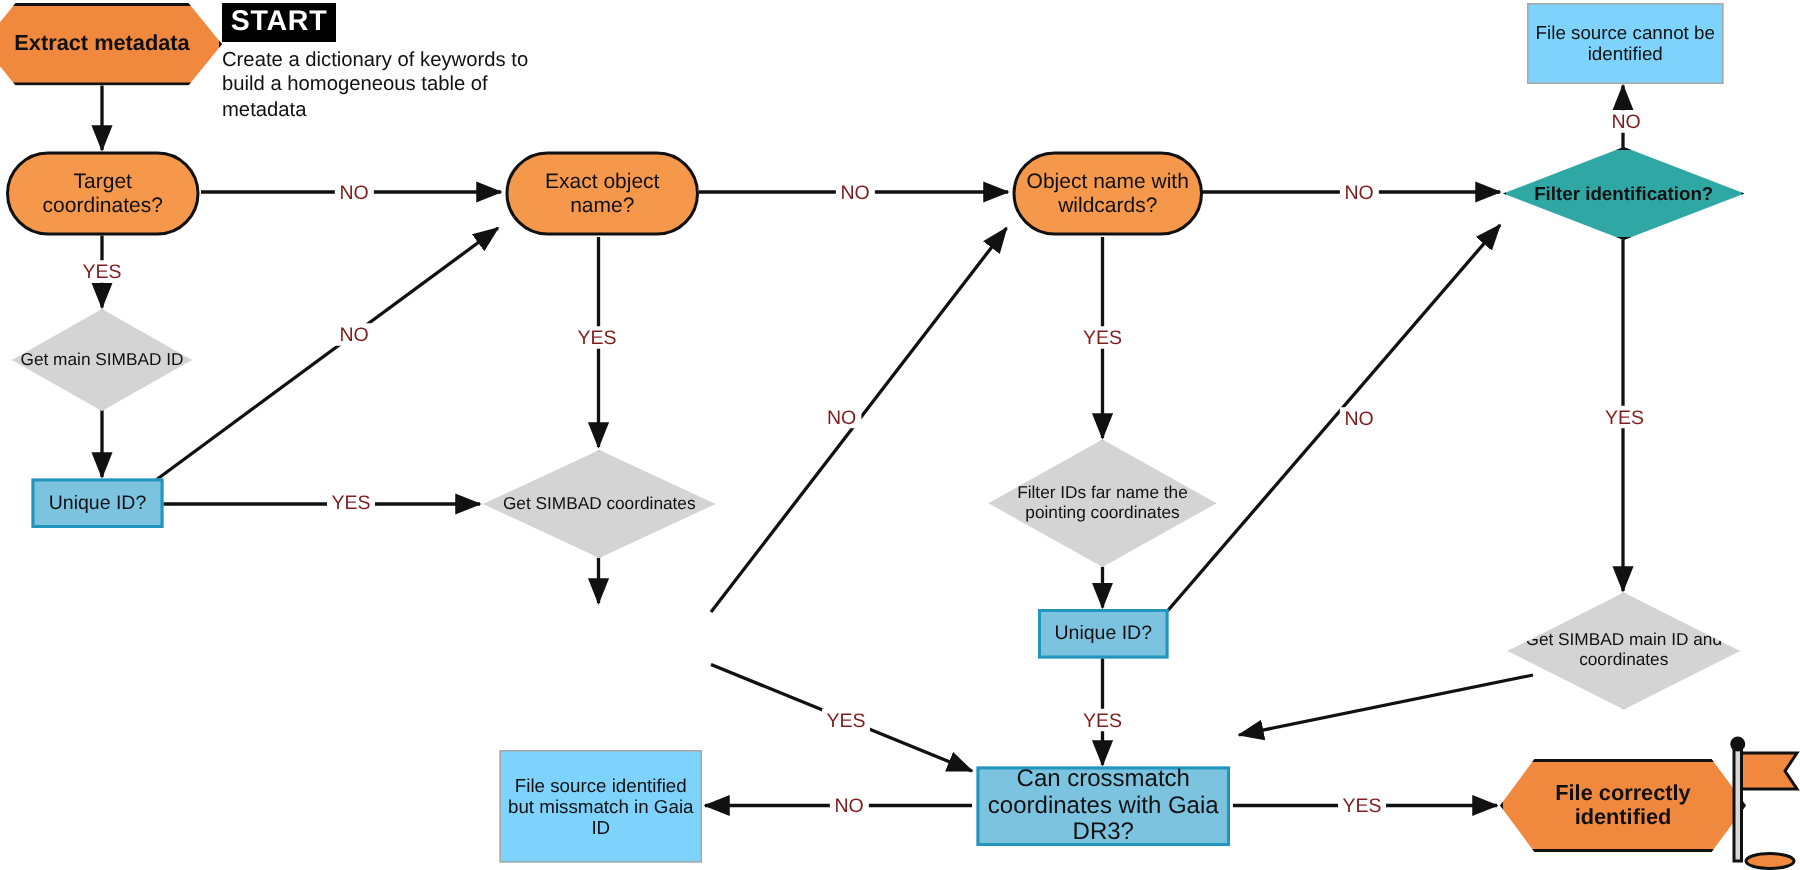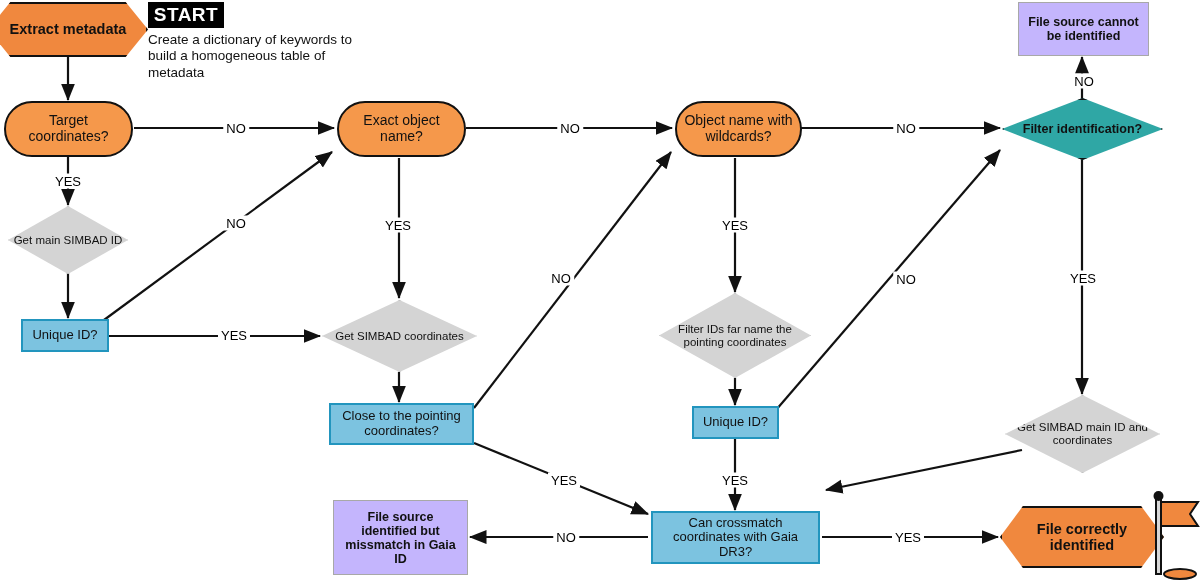--- a/index.html
+++ b/index.html
@@ -58,42 +58,42 @@
     background: #2FA7A5;
     border: 2.5px solid #111111;
     font-weight: bold;
     clip-path: polygon(50% 0%, 100% 50%, 50% 100%, 0% 50%);
   }
   .box-blue {
     background: #7CC3E0;
     border: 2.5px solid #2295BE;
   }
   .box-gray {
-    background: #c4b5fd;
+    background: #7dd3fc;
     border: 1.5px solid #A8A8A8;
-    font-weight: bold;
+    font-weight: normal;
   }
   .start-tag {
     position: absolute;
     background: #000000;
     color: #ffffff;
     font-weight: bold;
     letter-spacing: 0.5px;
     display: flex;
     align-items: center;
     justify-content: center;
   }
   .desc {
     position: absolute;
     color: #111111;
     line-height: 1.22;
   }
   .edge-label {
     position: absolute;
-    color: #000000;
+    color: #7f1d1d;
     background: #ffffff;
     padding: 0 3px;
     white-space: nowrap;
     transform: translate(-50%, -50%);
   }
   
   .flag {
     position: absolute;
   }
 </style>
@@ -176,37 +176,34 @@
   </div>
 
   <div class="node pill" style="left:337px; top:101px; width:129px; height:56px; font-size:14px;">
     <span class="txt">Exact object name?</span>
   </div>
 
   <div class="node diamond-gray" style="left:322px; top:300px; width:155px; height:72px; font-size:11.5px;">
     <span class="txt">Get SIMBAD coordinates</span>
   </div>
 
-  <div class="node box-blue" style="left:329px; top:403px; width:145px; height:42px; font-size:13px;">
-    <span class="txt">Close to the pointing coordinates?</span>
-  </div>
 
   <div class="node pill" style="left:675px; top:101px; width:127px; height:56px; font-size:14px;">
     <span class="txt">Object name with wildcards?</span>
   </div>
 
   <div class="node diamond-gray" style="left:659px; top:293px; width:152px; height:85px; font-size:11.5px;">
     <span class="txt">Filter IDs far name the pointing coordinates</span>
   </div>
 
   <div class="node box-blue" style="left:692px; top:406px; width:87px; height:33px; font-size:13px;">
     <span class="txt">Unique ID?</span>
   </div>
 
-  <div class="node box-blue" style="left:651px; top:511px; width:169px; height:53px; font-size:13px;">
+  <div class="node box-blue" style="left:651px; top:511px; width:169px; height:53px; font-size:16px;">
     <span class="txt">Can crossmatch coordinates with Gaia DR3?</span>
   </div>
 
   <div class="node diamond-teal" style="left:1002px; top:98px; width:161px; height:62px; font-size:12.5px;">
     <span class="txt">Filter identification?</span>
   </div>
 
   <div class="node box-gray" style="left:1018px; top:2px; width:131px; height:54px; font-size:12.5px;">
     <span class="txt">File source cannot be identified</span>
   </div>

